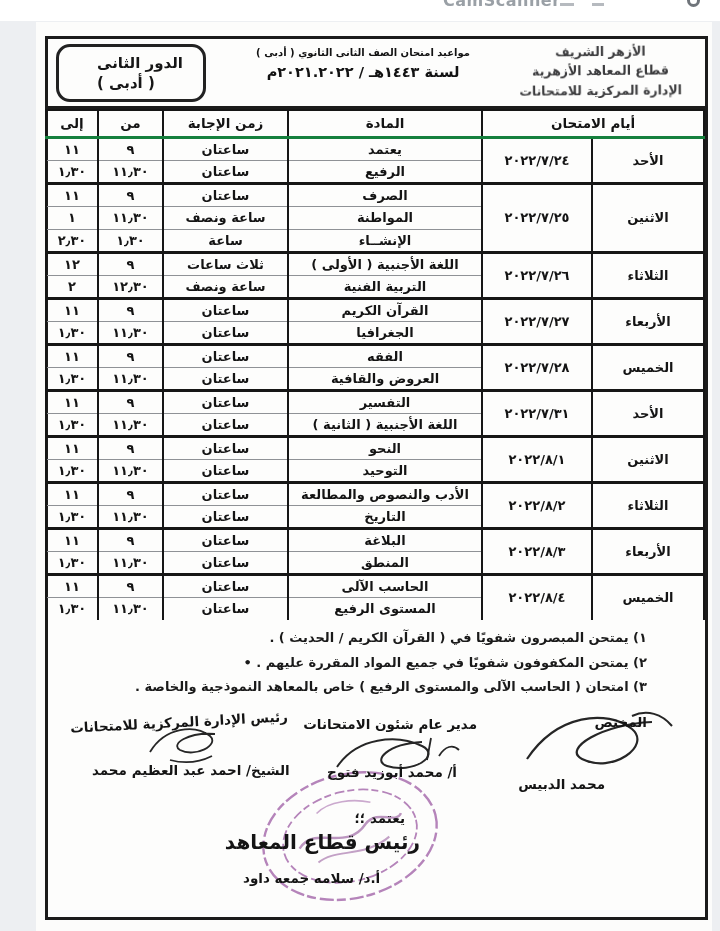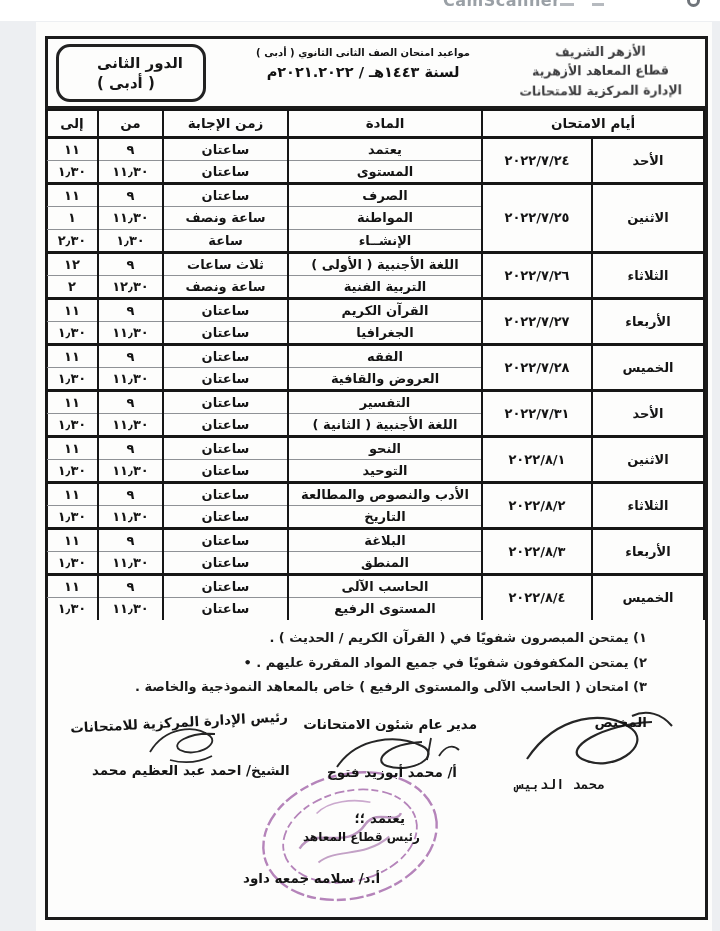--- a/index.html
+++ b/index.html
@@ -37,21 +37,21 @@
   .org-block div { font-weight:bold; font-size:12.5px; color:#3c3c3e; line-height:1.55; }
 
   
   table.schedule { width:100%; border-collapse:collapse; table-layout:fixed;
       direction:rtl; }
   table.schedule th, table.schedule td {
       border-left:2.5px solid #161616; border-right:2.5px solid #161616;
       text-align:center; vertical-align:middle; color:#141414;
       font-weight:bold; font-size:13px; height:23px; padding:1px 2px; }
   table.schedule thead th { height:27px; font-size:13.5px;
-      border-bottom:1px solid #15803d; border-top:2.5px solid #161616; }
+      border-bottom:3px solid #15803d; border-top:2.5px solid #161616; }
   tr.block-first td, tr.block-first th { border-top:3px solid #161616; }
   tr.block-cont td { border-top:1px solid #8f9296; }
   td.day-cell { font-size:13.5px; }
   td.date-cell { font-size:12.5px; }
   td.subject-cell { font-size:13px; }
 
   
   .notes { padding:6px 6px 4px 10px; }
   .notes-title { font-weight:bold; font-size:14.5px; color:#151515; }
   .notes-item { font-weight:bold; font-size:13px; color:#1a1a1a;
@@ -117,21 +117,21 @@
       <tbody>
           <tr class="block-first">
             <td class="day-cell" rowspan="2">الأحد</td>
             <td class="date-cell" rowspan="2">٢٠٢٢/٧/٢٤</td>
             <td class="subject-cell">يعتمد</td>
             <td class="duration-cell">ساعتان</td>
             <td class="from-cell">٩</td>
             <td class="to-cell">١١</td>
           </tr>
           <tr class="block-cont">
-            <td class="subject-cell">المستوى</td>
+            <td class="subject-cell">الرفيع</td>
             <td class="duration-cell">ساعتان</td>
             <td class="from-cell">١١٫٣٠</td>
             <td class="to-cell">١٫٣٠</td>
           </tr>
           <tr class="block-first">
             <td class="day-cell" rowspan="3">الاثنين</td>
             <td class="date-cell" rowspan="3">٢٠٢٢/٧/٢٥</td>
             <td class="subject-cell">الصرف</td>
             <td class="duration-cell">ساعتان</td>
             <td class="from-cell">٩</td>
@@ -270,37 +270,37 @@
       <div class="notes-item">٣) امتحان ( الحاسب الآلى والمستوى الرفيع ) خاص بالمعاهد النموذجية والخاصة .</div>
     </div>
 
     <div class="signatures">
 
       <span class="sig-label" style="right:58px; top:10px;">المختص</span>
       <svg class="sig-svg" style="right:18px; top:0;" width="175" height="80" viewBox="0 0 175 80">
         <path d="M15 55 C45 10, 95 5, 120 25 C140 42, 100 70, 70 55 C50 45, 90 20, 140 18" fill="none" stroke="#262626" stroke-width="2.2"></path>
         <path d="M120 12 C135 5, 150 10, 160 22" fill="none" stroke="#262626" stroke-width="2"></path>
       </svg>
-      <span class="sig-name" style="right:100px; top:72px;font-family:Liberation Mono, monospace;">محمد الدبيس</span>
+      <span class="sig-name" style="right:100px; top:72px;">محمد الدبيس</span>
 
       <span class="sig-label" style="right:228px; top:12px;">مدير عام شئون الامتحانات</span>
       <svg class="sig-svg" style="right:238px; top:28px;" width="140" height="46" viewBox="0 0 140 46">
         <path d="M10 35 C30 5, 70 2, 95 14 C115 24, 85 42, 60 34 C45 29, 60 12, 95 10" fill="none" stroke="#262626" stroke-width="2"></path>
         <path d="M100 28 L104 6 M112 24 C118 14, 126 12, 132 18" fill="none" stroke="#262626" stroke-width="1.8"></path>
       </svg>
       <span class="sig-name" style="right:248px; top:60px;">أ/ محمد أبوزيد فتوح</span>
 
       <span class="sig-label" style="left:22px; top:10px; transform:rotate(-3deg);">رئيس الإدارة المركزية للامتحانات</span>
       <svg class="sig-svg" style="left:92px; top:18px;" width="90" height="44" viewBox="0 0 90 44">
         <path d="M10 30 C25 5, 55 2, 70 14 C80 23, 55 36, 40 28 C30 22, 48 10, 75 12 M30 38 C45 42, 60 40, 72 34" fill="none" stroke="#262626" stroke-width="1.8"></path>
       </svg>
       <span class="sig-name" style="left:30px; top:58px;margin-left:14px;">الشيخ/ احمد عبد العظيم محمد</span>
 
       <span class="sig-label" style="right:300px; top:106px;">يعتمد ؛؛</span>
-      <span class="sig-label" style="right:285px; top:126px; font-size:12px;text-align:center;">رئيس قطاع المعاهد</span>
+      <span class="sig-label" style="right:285px; top:126px; font-size:20px;text-align:center;">رئيس قطاع المعاهد</span>
       <span class="sig-name" style="left:195px; top:166px;">أ.د/ سلامه جمعه داود</span>
 
       <svg class="stamp" viewBox="0 0 195 140">
         <ellipse cx="97" cy="70" rx="88" ry="62" fill="none" stroke="#9d5ca4" stroke-width="2.4" stroke-dasharray="14 4 9 3"></ellipse>
         <ellipse cx="97" cy="70" rx="68" ry="45" fill="none" stroke="#9d5ca4" stroke-width="1.8" stroke-dasharray="10 3 7 4"></ellipse>
         <path d="M45 70 C65 50, 90 85, 115 62 C130 50, 145 70, 152 60" fill="none" stroke="#8e4f96" stroke-width="2.4" opacity=".8"></path>
         <path d="M60 88 C80 78, 105 95, 135 80" fill="none" stroke="#8e4f96" stroke-width="2" opacity=".7"></path>
         <path d="M70 40 C85 30, 110 35, 125 42" fill="none" stroke="#9d5ca4" stroke-width="1.6" opacity=".7"></path>
       </svg>
     </div>

